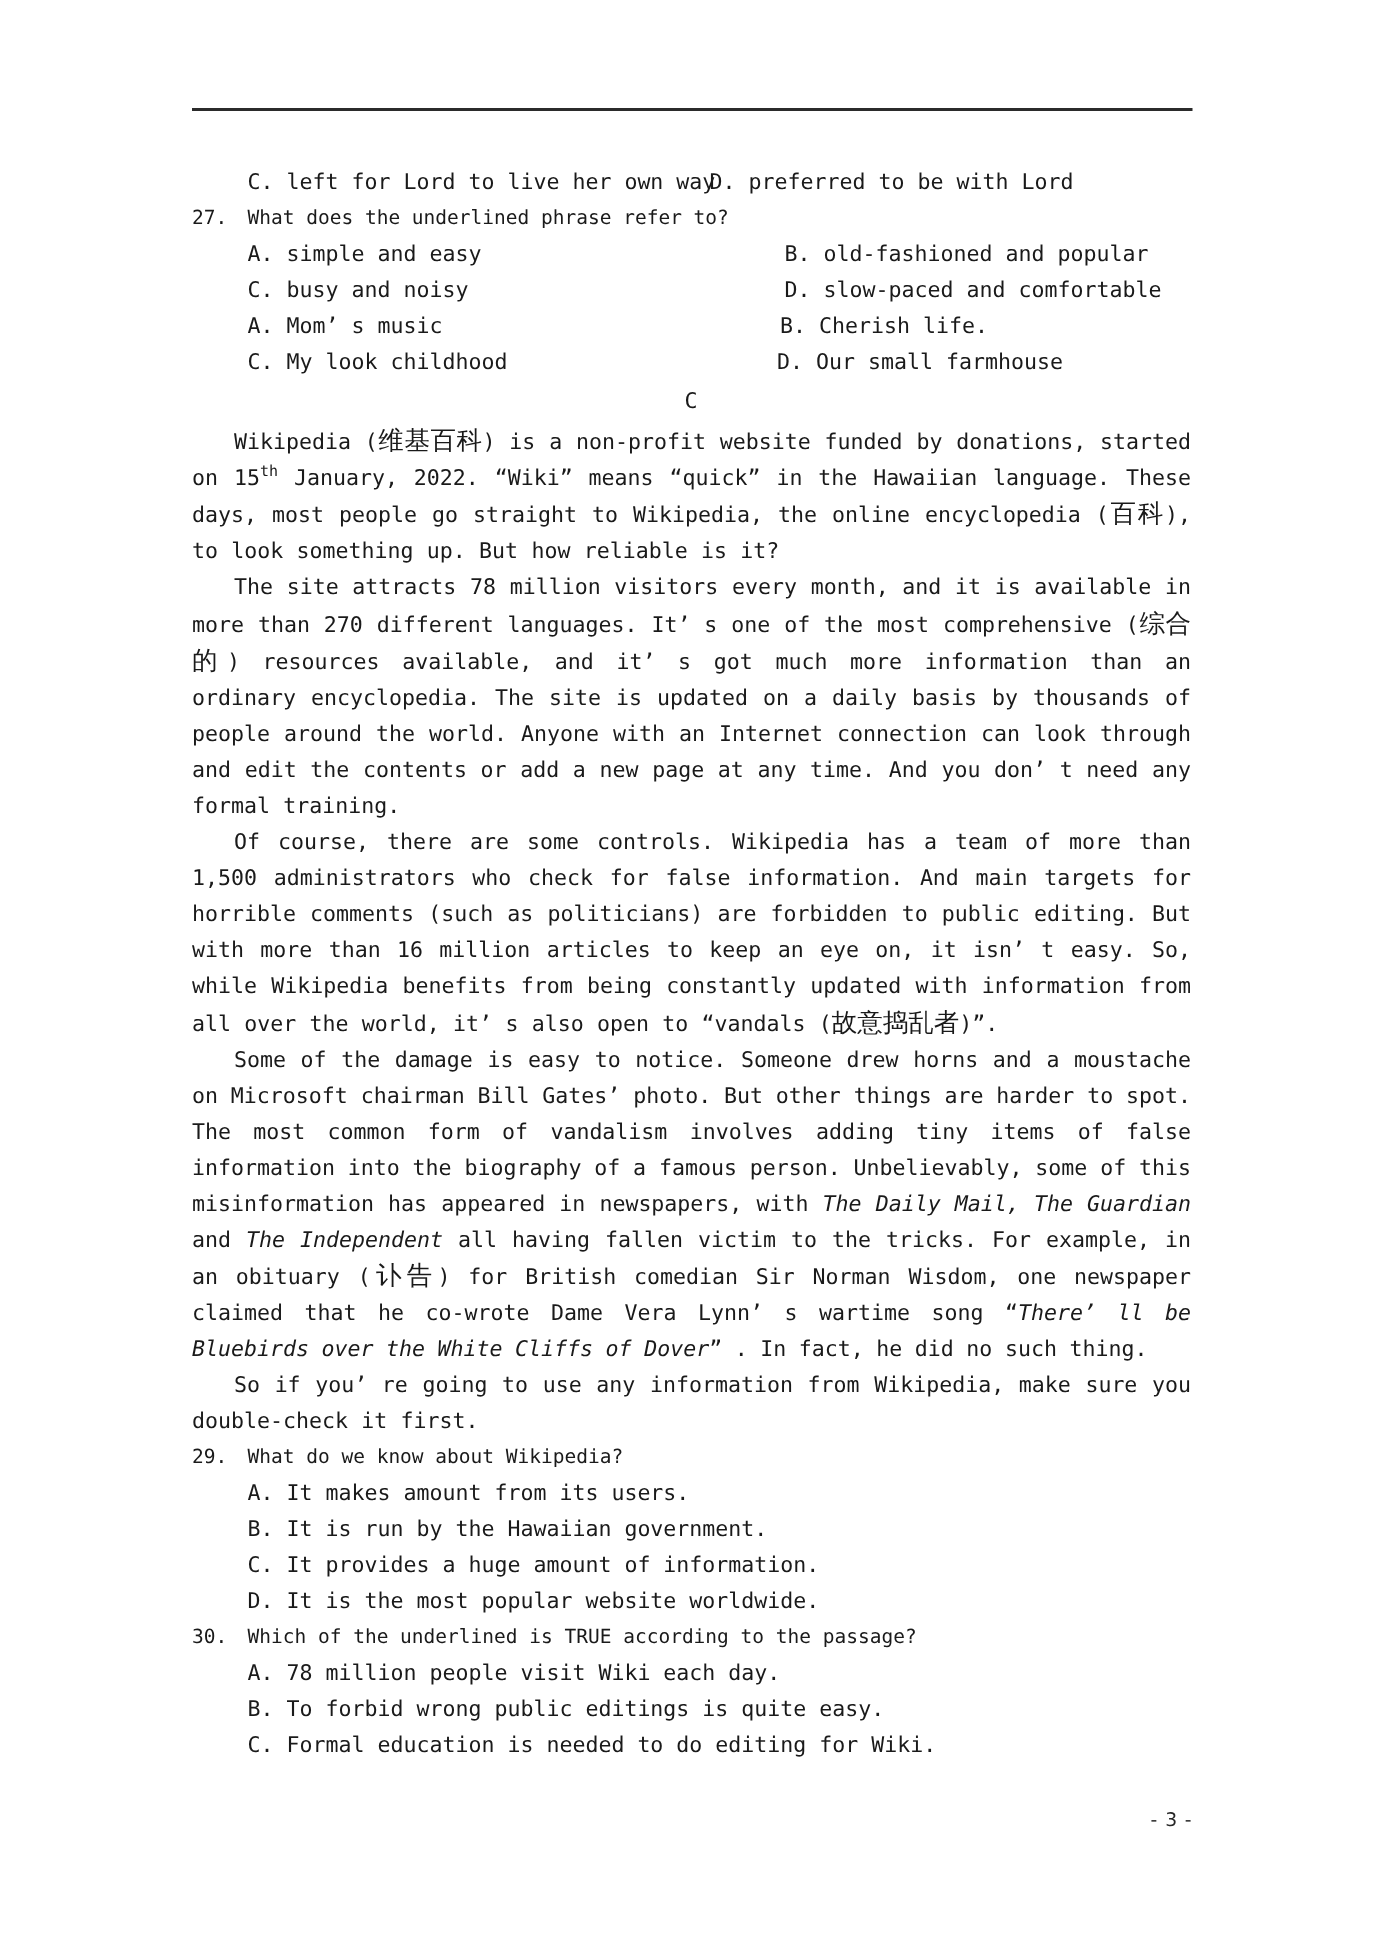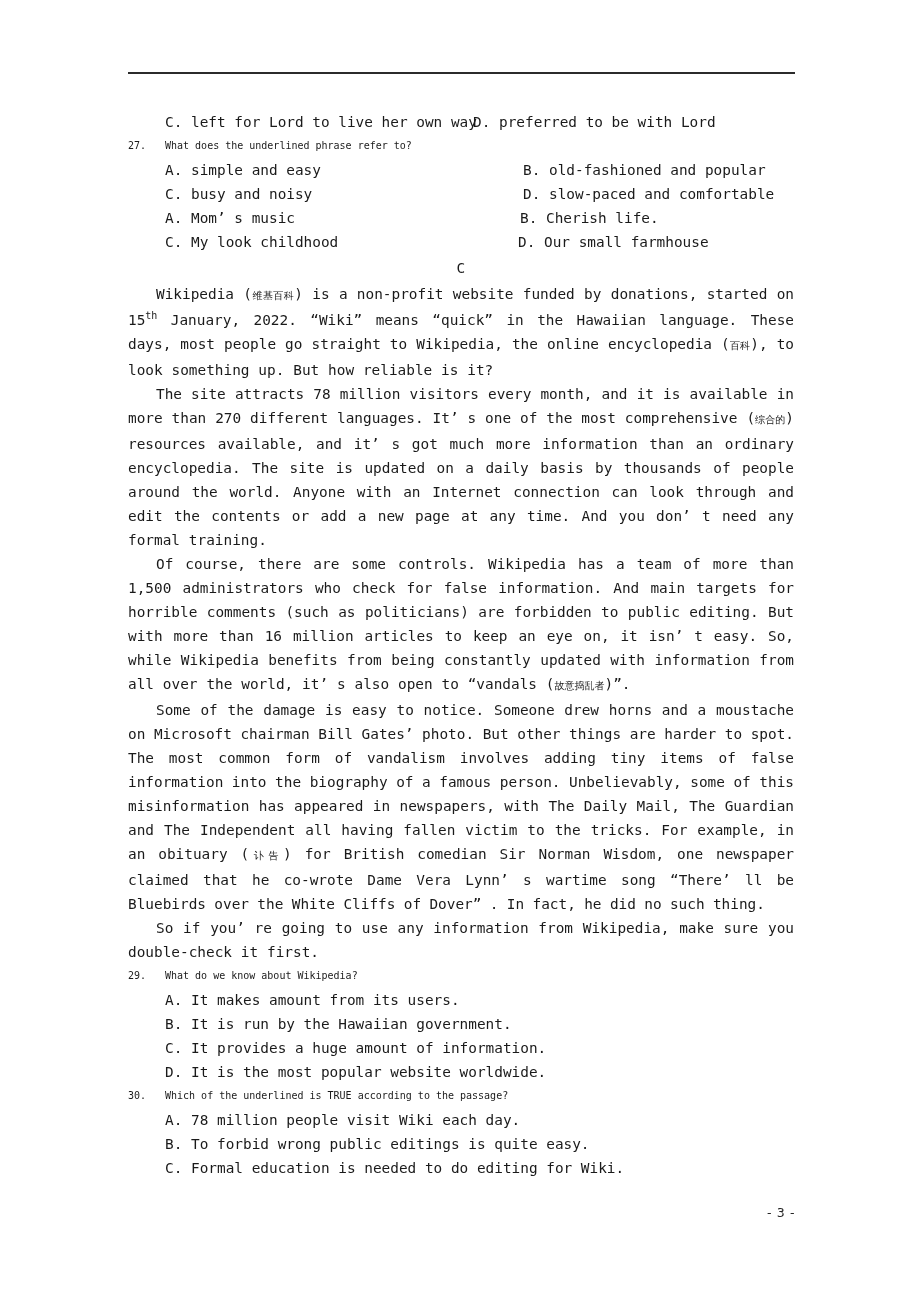--- a/index.html
+++ b/index.html
@@ -59,21 +59,21 @@
   }
   .mcq-row .opt-right.c-a { left: 395px; }
   .mcq-row .opt-right.c-b { left: 392px; }
   .mcq-row .opt-right.c-c { left: 390px; }
   .mcq-row .opt-right.c-d { left: 345px; text-align: center; }
 
   .qline {
     position: relative;
     height: 24px;
     line-height: 24px;
-    font-size: 10px;
+    font-size: 13px;
     white-space: nowrap;
   }
   .qline .qnum {
     display: inline-block;
     width: 37px;
   }
 
   .section-head {
     text-align: center;
     font-size: 14.4px;
@@ -97,25 +97,26 @@
   }
   .para.tight { word-spacing: -0.3px; }
 
   .para sup {
     font-size: 10px;
     vertical-align: super;
     line-height: 0;
   }
 
   .ital {
+    font-style: italic;
   }
 
   .cjk {
     font-family: "DejaVu Sans", "Liberation Sans", sans-serif;
-    font-size: 10px;
+    font-size: 17px;
   }
 
   .page-number {
     position: absolute;
     left: 0;
     top: 1205px;
     width: 795px;
     text-align: right;
     font-size: 12.5px;
     font-family: "DejaVu Sans", "Liberation Sans", sans-serif;

